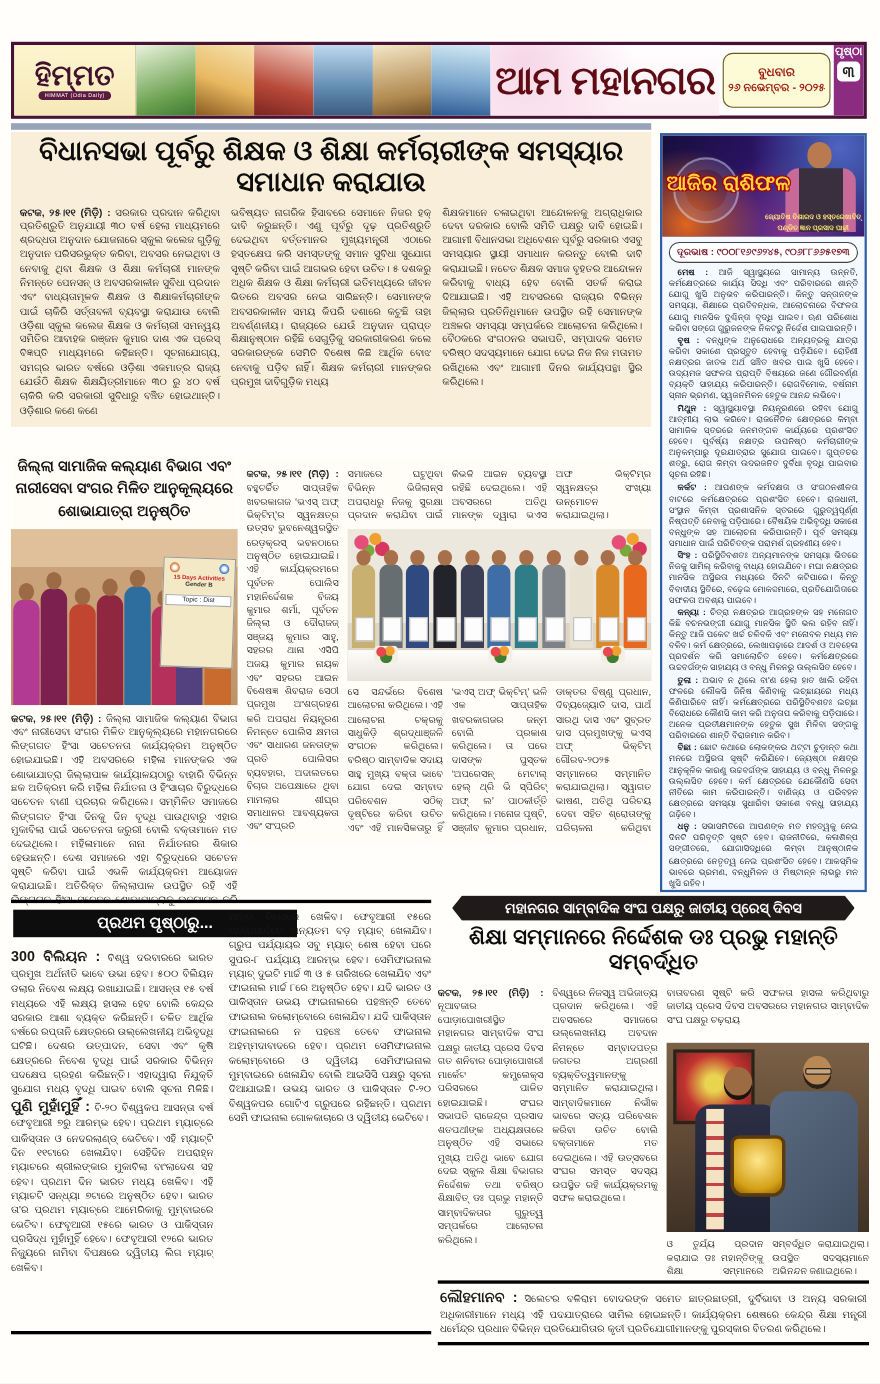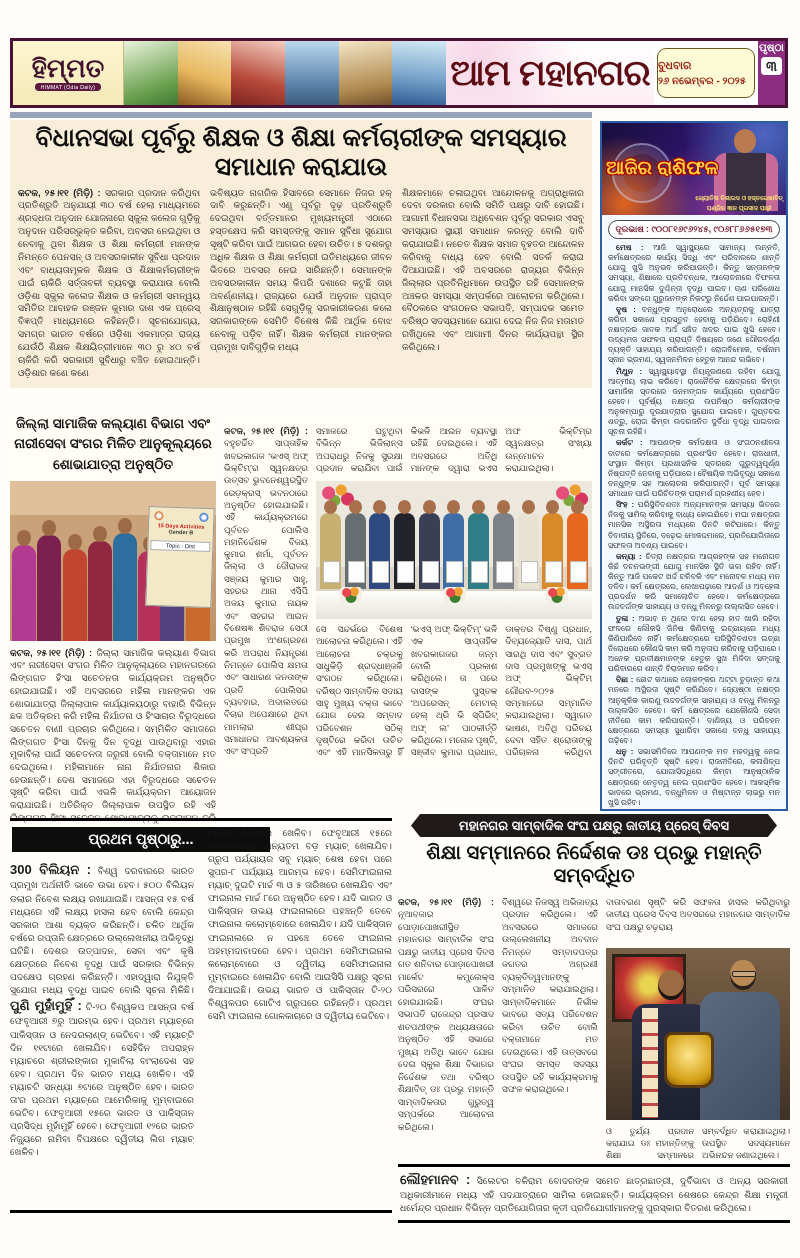--- a/index.html
+++ b/index.html
@@ -21,21 +21,21 @@
   .strip i:nth-child(1){background:linear-gradient(160deg,#e9f3dc,#6aa04e 70%,#3f7a35);}
   .strip i:nth-child(2){background:linear-gradient(20deg,#8a5a20,#e8b860 45%,#f6e2b0);}
   .strip i:nth-child(3){background:linear-gradient(195deg,#f2cfc2,#b84a3a 60%,#7c2420);}
   .strip i:nth-child(4){background:linear-gradient(180deg,#bcd8ee,#5d86ae 65%,#3d5c7e);}
   .strip i:nth-child(5){background:linear-gradient(170deg,#f4e6c6,#b08a50 70%,#70512a);}
   .strip i:nth-child(6){background:linear-gradient(185deg,#d2e9f4,#7aa6cc 55%,#2e5c94);}
   .section-title{width:208px;display:flex;align-items:center;justify-content:center;
         font-size:36px;font-weight:bold;color:#5e0c14;letter-spacing:-1px;
         background:radial-gradient(circle at 15% 25%,#f7d6e7,rgba(255,255,255,0) 55%),linear-gradient(#ffffff,#fdeef4);}
   .datebox{width:96px;margin:7px 3px;background:#fdfad6;border:1.5px solid #6b5a20;border-radius:9px;
-        display:flex;flex-direction:column;align-items:flex-start;justify-content:center;gap:3px;}
+        display:flex;flex-direction:column;align-items:center;justify-content:center;gap:3px;}
   .datebox .day{font-size:11px;font-weight:bold;color:#9b1c10;}
   .datebox .date{font-size:10px;font-weight:bold;color:#9b1c10;}
   .pagebox{flex:1;background:#8b2c80;display:flex;flex-direction:column;align-items:center;gap:3px;}
   .plabel{font-size:10.5px;color:#fff;font-weight:bold;}
   .pagenum{font-size:14px;font-weight:bold;color:#222;background:#fff;border-radius:4px;padding:0 5px;line-height:1.3;}
 
   .divider{position:absolute;left:10px;top:112px;width:582px;height:6px;background:#97a4ba;}
 
   
   .main-article{position:absolute;left:10px;top:120px;width:582px;height:268px;background:#f9eeda;box-sizing:border-box;}

